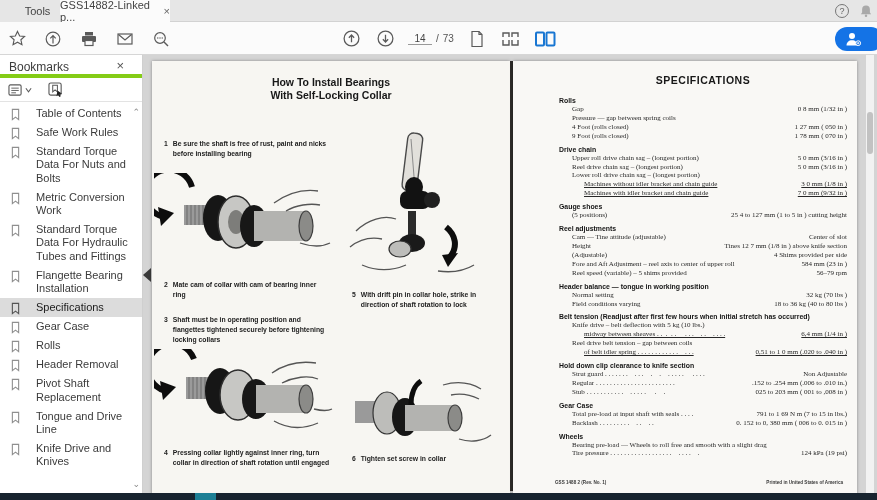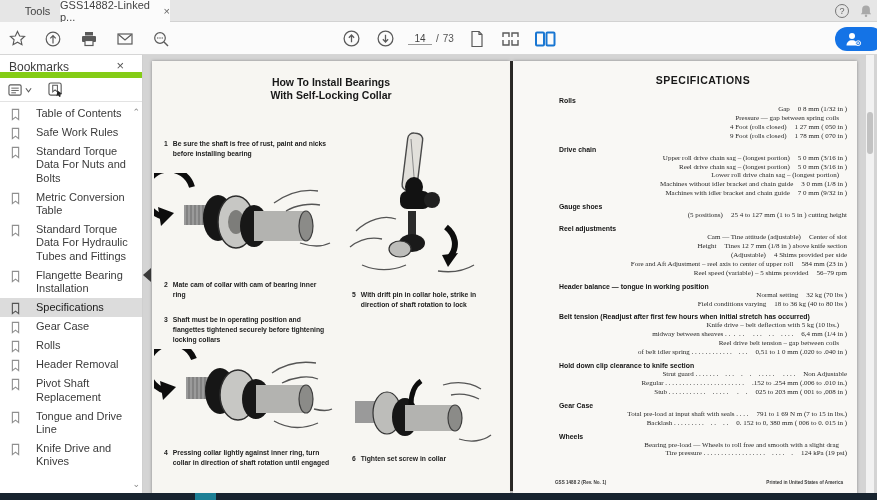--- a/index.html
+++ b/index.html
@@ -18,21 +18,21 @@
   .toolbar { position:absolute; left:0; top:22px; width:877px; height:33px; background:#fbfbfb; border-bottom:1px solid #d6d6d6; }
   .tb-left { position:absolute; left:6px; top:0; height:33px; display:flex; align-items:center; gap:14px; }
   .tb-center { position:absolute; left:340px; top:0; height:33px; display:flex; align-items:center; gap:12px; }
   .icon-btn { display:flex; align-items:center; justify-content:center; width:22px; height:22px; }
   .page-field { display:flex; align-items:center; gap:4px; font-size:10px; color:#555; }
   .page-num { display:inline-block; width:24px; text-align:center; border-bottom:1px solid #999; color:#444; }
   .user-pill { position:absolute; right:-6px; top:5px; width:48px; height:24px; background:#1473e6; border-radius:13px; display:flex; align-items:center; padding-left:10px; }
 
   
   .sidebar { position:absolute; left:0; top:55px; width:143px; height:438px; background:#ffffff; border-right:1px solid #cfcfcf; overflow:hidden; }
-  .sb-header { position:absolute; left:0; top:0; width:100%; height:23px; border-bottom:6px solid #84cc16; }
+  .sb-header { position:absolute; left:0; top:0; width:100%; height:23px; border-bottom:4px solid #84cc16; }
   .sb-title { position:absolute; left:9px; top:5px; font-size:12px; color:#3c3c3c; }
   .sb-close { position:absolute; right:18px; top:3px; font-size:13px; color:#555; }
   .sb-tools { position:absolute; left:0; top:23px; width:100%; height:24px; border-bottom:1px solid #e3e3e3; display:flex; align-items:center; gap:16px; padding-left:8px; }
   .bm-list { position:absolute; left:0; top:49px; width:100%; height:389px; overflow:hidden; }
   .bm-item { display:flex; gap:14px; padding:2.6px 2px 2.6px 10px; font-size:11px; line-height:13.5px; color:#3b3b3b; }
   .bm-item.selected { background:#dcdcdc; }
   .bm-ico { flex:0 0 12px; padding-top:1px; }
   .bm-label { width:104px; }
   .sb-caret { position:absolute; right:2px; font-size:9px; color:#888; }
 
@@ -50,25 +50,25 @@
   .lp-title { position:absolute; left:0; top:15px; width:100%; text-align:center; font-weight:bold; font-size:10.5px; line-height:13px; color:#181818; }
   .step { position:absolute; display:flex; gap:5px; font-size:6.8px; font-weight:bold; line-height:10px; color:#1d1d1d; }
   .fig { position:absolute; }
 
   
   .rp-inner { position:absolute; left:46px; top:13px; width:288px; }
   .rp-title { text-align:center; font-weight:bold; font-size:10.5px; letter-spacing:.5px; color:#181818; margin-bottom:10px; }
   .sect { margin-top:4px; }
   .shead { font-size:6.9px; line-height:9px; color:#141414; font-weight:bold; }
   .shead .sfx { font-weight:bold; }
-  .srow { display:flex; justify-content:flex-end; gap:8px; font-family:"Liberation Serif", serif; font-size:7px; line-height:8.9px; color:#272727; }
+  .srow { display:flex; justify-content:space-between; gap:8px; font-family:"Liberation Serif", serif; font-size:7px; line-height:8.9px; color:#272727; }
   .srow .slabel { white-space:pre-wrap; }
   .srow .sval { white-space:nowrap; flex-shrink:0; text-align:right; }
   .in1 { padding-left:13px; }
-  .in2 { padding-left:25px; }
+  .in2 { padding-left:25px;text-decoration:underline; }
   .rp-footer { position:absolute; left:0; top:419px; width:344px; display:flex; justify-content:space-between; padding:0 14px 0 42px; font-size:4.6px; font-weight:bold; color:#3a3a3a; }
 
   
   .bottombar { position:absolute; left:0; top:493px; width:877px; height:7px; background:#18242f; }
   .bottombar .teal { position:absolute; left:195px; top:0; width:21px; height:7px; background:#1d7f95; }
 
   svg { display:block; }
 </style>
 </head>
 <body>
@@ -223,21 +223,21 @@
           </svg>
         </span>
         <span class="bm-label">Standard Torque Data For Nuts and Bolts</span>
       </div>
     <div class="bm-item">
         <span class="bm-ico">
           <svg width="11" height="13" viewBox="0 0 14 16">
             <path d="M3 1.5h8v13l-4-3.2-4 3.2z" fill="none" stroke="#8f8f8f" stroke-width="1.4"></path>
           </svg>
         </span>
-        <span class="bm-label">Metric Conversion Table</span>
+        <span class="bm-label">Metric Conversion Work</span>
       </div>
     <div class="bm-item">
         <span class="bm-ico">
           <svg width="11" height="13" viewBox="0 0 14 16">
             <path d="M3 1.5h8v13l-4-3.2-4 3.2z" fill="none" stroke="#8f8f8f" stroke-width="1.4"></path>
           </svg>
         </span>
         <span class="bm-label">Standard Torque Data For Hydraulic Tubes and Fittings</span>
       </div>
     <div class="bm-item">

